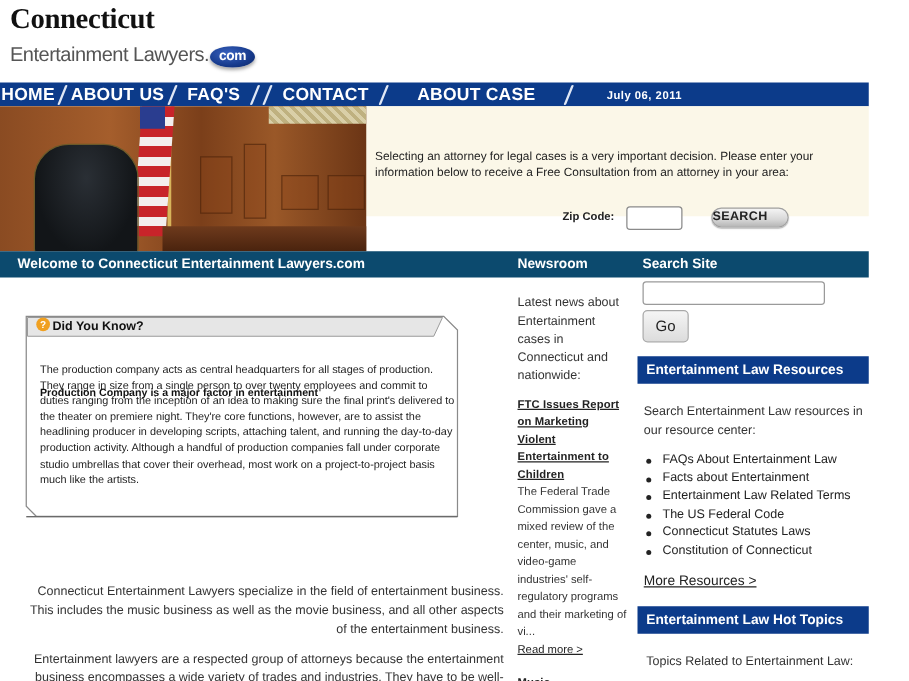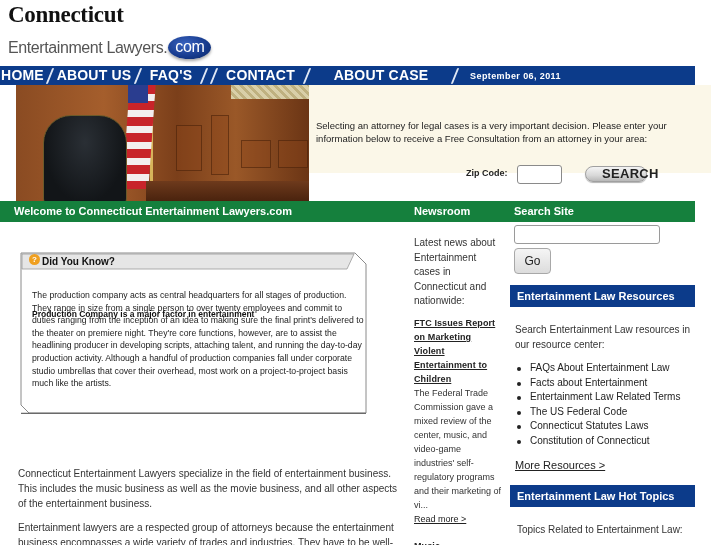--- a/index.html
+++ b/index.html
@@ -2,54 +2,54 @@
 <html><head>
 <meta charset="utf-8">
 <style>
   * { box-sizing: border-box; margin: 0; padding: 0; }
   html, body { width: 727px; height: 545px; overflow: hidden; background: #ffffff; }
   body { font-family: "Liberation Sans", sans-serif; color: #222; position: relative; }
 
   .header { position: absolute; left: 0; top: 0; width: 695px; height: 66px; }
   .logo-title { position: absolute; left: 8px; top: 2px; font-family: "Liberation Serif", serif; font-weight: bold; font-size: 23px; color: #111; letter-spacing: -0.3px; }
   .logo-sub { position: absolute; left: 8px; top: 36px; font-size: 16px; color: #555; letter-spacing: -0.4px; }
-  .logo-com { display: inline-block; margin-left: 1px; background: radial-gradient(ellipse at 40% 35%, #3a63c0 0%, #163a8c 60%, #0c2460 100%); color: #fff; font-weight: normal; font-size: 16px; padding: 2px 7px 3px 7px; border-radius: 50%; vertical-align: 1px; box-shadow: 0 2px 3px rgba(0,0,0,0.35); }
+  .logo-com { display: inline-block; margin-left: 1px; background: radial-gradient(ellipse at 40% 35%, #3a63c0 0%, #163a8c 60%, #0c2460 100%); color: #fff; font-weight: bold; font-size: 11px; padding: 2px 7px 3px 7px; border-radius: 50%; vertical-align: 1px; box-shadow: 0 2px 3px rgba(0,0,0,0.35); }
 
   .nav { position: absolute; left: 0; top: 66px; width: 695px; height: 19px; background: #0c3b8a; display: flex; align-items: center; }
   .nav-item { position: relative; color: #fff; font-weight: bold; font-size: 14px; height: 19px; line-height: 19px; text-align: center; letter-spacing: 0.2px; }
   .nav-sep { width: 10px; height: 19px; position: relative; }
   .nav-sep::before { content: ""; position: absolute; left: 4px; top: 2px; width: 2px; height: 16px; background: #dfe7f5; transform: skewX(-22deg); border-radius: 1px; }
   .nav-date { color: #fff; font-size: 9px; font-weight: bold; letter-spacing: 0.4px; text-align: center; }
 
-  .hero { position: absolute; left: 16px; top: 85px; width: 695px; height: 88px; background: #fbf7e8; }
+  .hero { position: absolute; left: 0; top: 85px; width: 695px; height: 88px; background: #fbf7e8; }
   .hero-photo { position: absolute; left: 0; top: 0; width: 293px; height: 116px; overflow: hidden;
     background: linear-gradient(90deg, #8a4b22 0%, #a55e2c 30%, #7b3f1a 55%, #9a5828 75%, #6b3515 100%); }
   .hero-photo .wall-top { position: absolute; left: 215px; top: 0; width: 78px; height: 14px; background: repeating-linear-gradient(45deg, #d9cfa8 0 3px, #bfb180 3px 6px); }
   .hero-photo .panel { position: absolute; border: 1px solid rgba(60,25,5,0.5); background: rgba(140,70,25,0.35); }
   .hero-photo .chair { position: absolute; left: 27px; top: 30px; width: 84px; height: 90px; background: radial-gradient(ellipse at 50% 30%, #2a2f35 0%, #121518 70%); border-radius: 28px 28px 6px 6px; border: 1px solid #6b5a2a; }
   .hero-photo .flag { position: absolute; left: 110px; top: 0; width: 26px; height: 104px; background: repeating-linear-gradient(180deg, #c8242a 0 9px, #f3eeee 9px 16px); transform: skewX(-4deg); }
   .hero-photo .flag-canton { position: absolute; left: 112px; top: 0; width: 20px; height: 18px; background: #2a3d8f; }
   .hero-photo .desk { position: absolute; left: 130px; top: 96px; width: 170px; height: 20px; background: linear-gradient(180deg, #6e3a1c, #4a230e); }
   .hero-photo .pole { position: absolute; left: 134px; top: 0; width: 3px; height: 110px; background: #d7b45a; }
   .hero-text { position: absolute; left: 300px; top: 34px; width: 390px; font-size: 9.5px; line-height: 13px; color: #222; }
   .zip-label { position: absolute; left: 450px; top: 83px; font-size: 9px; font-weight: bold; color: #222; }
   .zip-input { position: absolute; left: 501px; top: 80px; width: 45px; height: 19px; border: 1px solid #8a8a8a; border-radius: 3px; background: #fff; }
-  .search-btn { position: absolute; left: 569px; top: 81px; width: 62px; height: 16px; border-radius: 9px; background: linear-gradient(180deg, #f4f4f4 0%, #d8d8d8 60%, #b8b8b8 100%); border: 1px solid #a0a0a0; font-size: 13px; font-weight: bold; color: #222; text-align: left; line-height: 14px; letter-spacing: 0.3px; box-shadow: 0 1px 1px rgba(0,0,0,0.3); cursor: pointer; padding-left: 16px; }
+  .search-btn { position: absolute; left: 569px; top: 81px; width: 62px; height: 16px; border-radius: 9px; background: linear-gradient(180deg, #f4f4f4 0%, #d8d8d8 60%, #b8b8b8 100%); border: 1px solid #a0a0a0; font-size: 10px; font-weight: bold; color: #222; text-align: left; line-height: 14px; letter-spacing: 0.3px; box-shadow: 0 1px 1px rgba(0,0,0,0.3); cursor: pointer; }
 
-  .bar2 { position: absolute; left: 0; top: 201px; width: 695px; height: 21px; background: #15803d; color: #fff; font-weight: bold; font-size: 11px; }
+  .bar2 { position: absolute; left: 0; top: 201px; width: 695px; height: 21px; background: #0c4a6e; color: #fff; font-weight: bold; font-size: 11px; }
   .bar2 span { position: absolute; top: 4px; }
 
   .dyk { position: absolute; left: 20px; top: 252px; width: 347px; height: 162px; }
   .dyk-frame { position: absolute; left: 0; top: 0; width: 347px; height: 162px; }
   .dyk-title { position: absolute; left: 22px; top: 4px; font-size: 10px; font-weight: bold; color: #111; }
   .dyk-icon { position: absolute; left: 9px; top: 2px; width: 11px; height: 11px; border-radius: 50%; background: #f0a020; color: #fff; font-size: 8px; font-weight: bold; text-align: center; line-height: 11px; }
   .dyk-head { position: absolute; left: 12px; top: 25px; font-size: 8.5px; font-weight: bold; color: #111; margin-top: 32px; }
   .dyk-body { position: absolute; left: 12px; top: 37px; width: 335px; font-size: 8.7px; line-height: 12.6px; color: #222; }
 
-  .main-p { position: absolute; left: 18px; width: 385px; font-size: 10px; line-height: 15px; color: #333; }
+  .main-p { position: absolute; left: 18px; width: 385px; font-size: 10px; line-height: 15px; color: #333; text-align: right; }
 
   .news { position: absolute; left: 414px; top: 236px; width: 88px; font-size: 10px; line-height: 14.6px; color: #333; }
   .news a, .news .link { color: #222; text-decoration: underline; }
   .news .title-link { font-weight: bold; font-size: 9px; line-height: 14px; letter-spacing: 0.1px; }
   .news .body { font-size: 9px; line-height: 14px; }
 
   .search-site-input { position: absolute; left: 514px; top: 225px; width: 146px; height: 19px; border: 1px solid #9a9a9a; border-radius: 3px; background: #fff; }
   .go-btn { position: absolute; left: 514px; top: 248px; width: 37px; height: 26px; border: 1px solid #a8a8a8; border-radius: 4px; background: linear-gradient(180deg, #f5f5f5, #dcdcdc); font-size: 12px; color: #222; text-align: center; line-height: 24px; cursor: pointer; }
   .side-bar { position: absolute; left: 510px; width: 185px; height: 22px; background: #0c3b8a; color: #fff; font-weight: bold; font-size: 11px; padding-left: 7px; line-height: 22px; }
   .side-text { position: absolute; left: 515px; font-size: 10px; line-height: 15px; color: #333; width: 180px; }
@@ -72,21 +72,21 @@
   <div class="nav-sep"></div>
   <div class="nav-item" style="width:78px">ABOUT US</div>
   <div class="nav-sep"></div>
   <div class="nav-item" style="width:56px">FAQ'S</div>
   <div class="nav-sep"></div>
   <div class="nav-sep"></div>
   <div class="nav-item" style="width:83px">CONTACT US</div>
   <div class="nav-sep"></div>
   <div class="nav-item" style="width:138px">ABOUT CASE REVIEW</div>
   <div class="nav-sep"></div>
-  <div class="nav-date" style="width:111px">September 06, 2011</div>
+  <div class="nav-date" style="width:111px">July 06, 2011</div>
 </div>
 
 <div class="hero">
   <div class="hero-photo">
     <div class="wall-top"></div>
     <div class="panel" style="left:160px;top:40px;width:26px;height:46px"></div>
     <div class="panel" style="left:195px;top:30px;width:18px;height:60px"></div>
     <div class="panel" style="left:225px;top:55px;width:30px;height:28px"></div>
     <div class="panel" style="left:262px;top:55px;width:30px;height:28px"></div>
     <div class="pole"></div>

